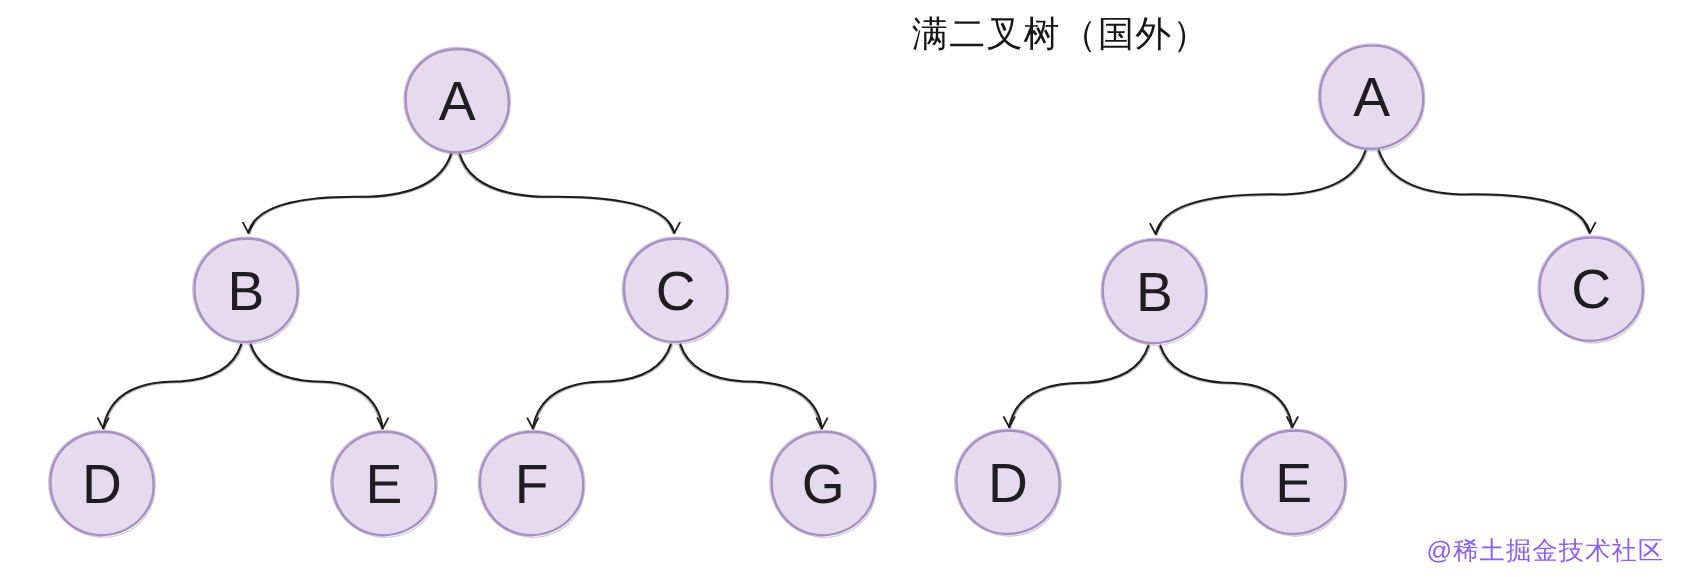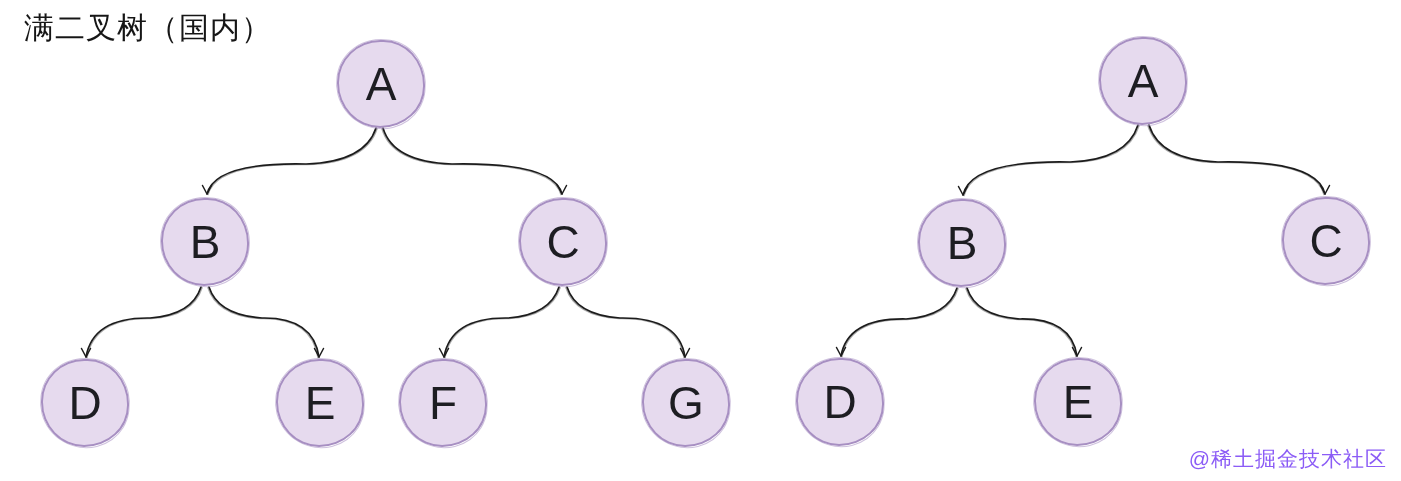--- a/index.html
+++ b/index.html
@@ -133,21 +133,21 @@
       <path class="edge ghost" d="M 957 288 Q 948 316 906 319 Q 848 318 841 356" transform="translate(1.1,0.7)"></path>
       <path class="arrowhead" d="M 836.5 347.5 L 841 356 L 845.5 347.5"></path>
     </g>
     <g>
       <path class="edge" d="M 967 288 Q 976 316 1020 319 Q 1071 318 1077 356"></path>
       <path class="edge ghost" d="M 967 288 Q 976 316 1020 319 Q 1071 318 1077 356" transform="translate(-1.1,0.7)"></path>
       <path class="arrowhead" d="M 1072.5 347.5 L 1077 356 L 1081.5 347.5"></path>
     </g>
   </svg>
 
-  <div class="tree-title" style="left:24px; top:8px;">满二叉树（国内）</div>
+  <div class="tree-title" style="left:760px; top:8px;">满二叉树（国外）</div>
 
   <div class="node" style="left:337px; top:40px;">A</div>
   <div class="node" style="left:161px; top:198px;">B</div>
   <div class="node" style="left:519px; top:198px;">C</div>
   <div class="node" style="left:41px;  top:359px;">D</div>
   <div class="node" style="left:276px; top:359px;">E</div>
   <div class="node" style="left:399px; top:359px;">F</div>
   <div class="node" style="left:642px; top:359px;">G</div>
 
   <div class="node" style="left:1099px; top:37px;">A</div>

